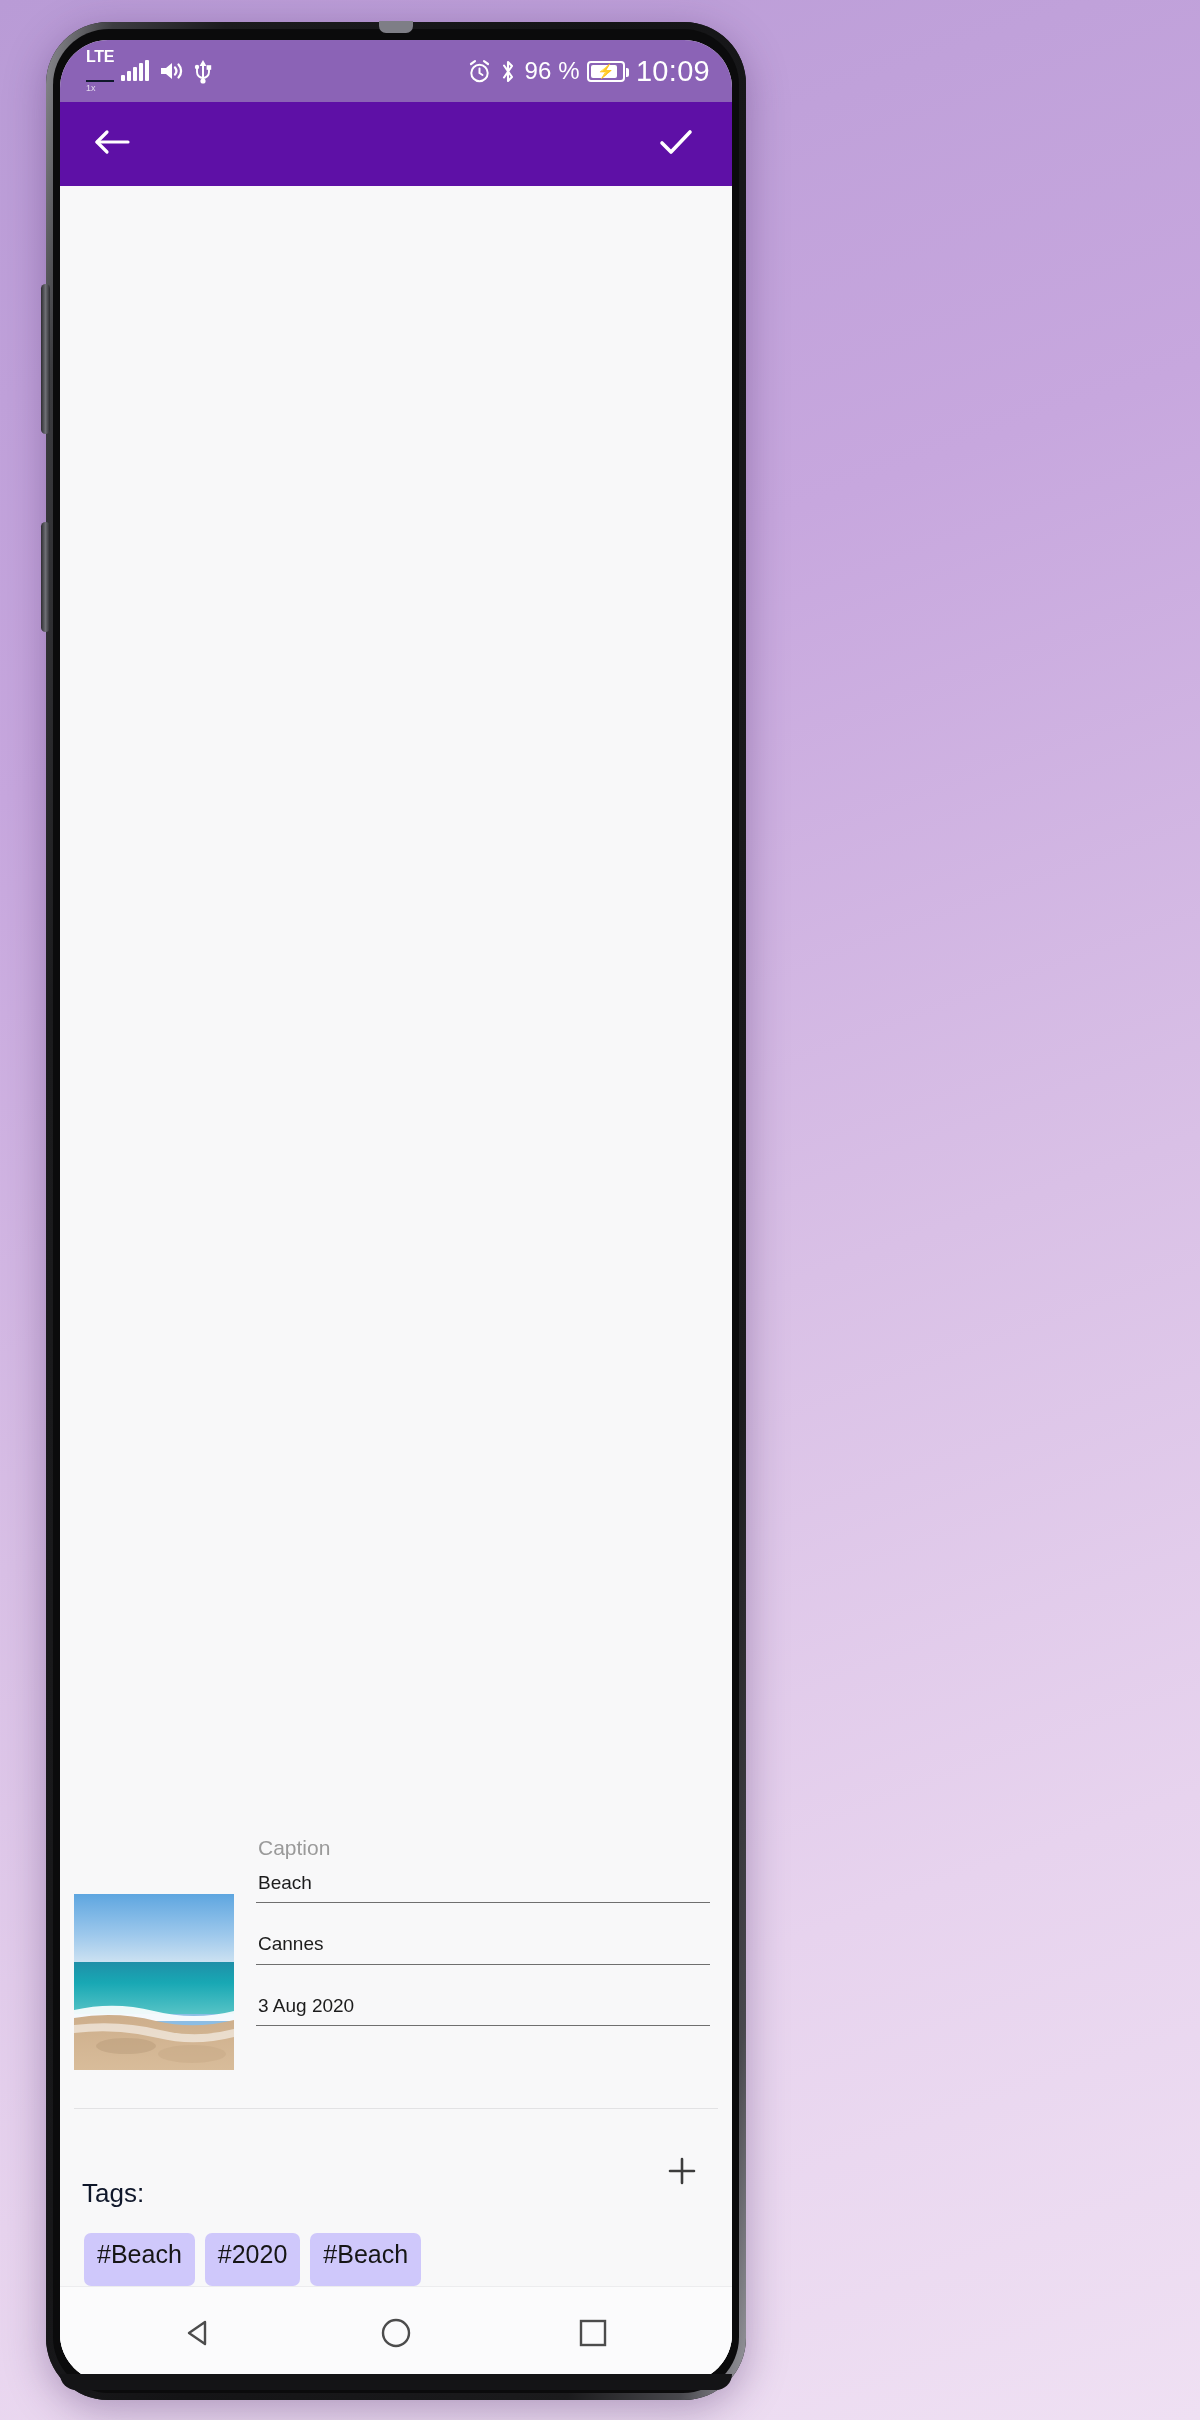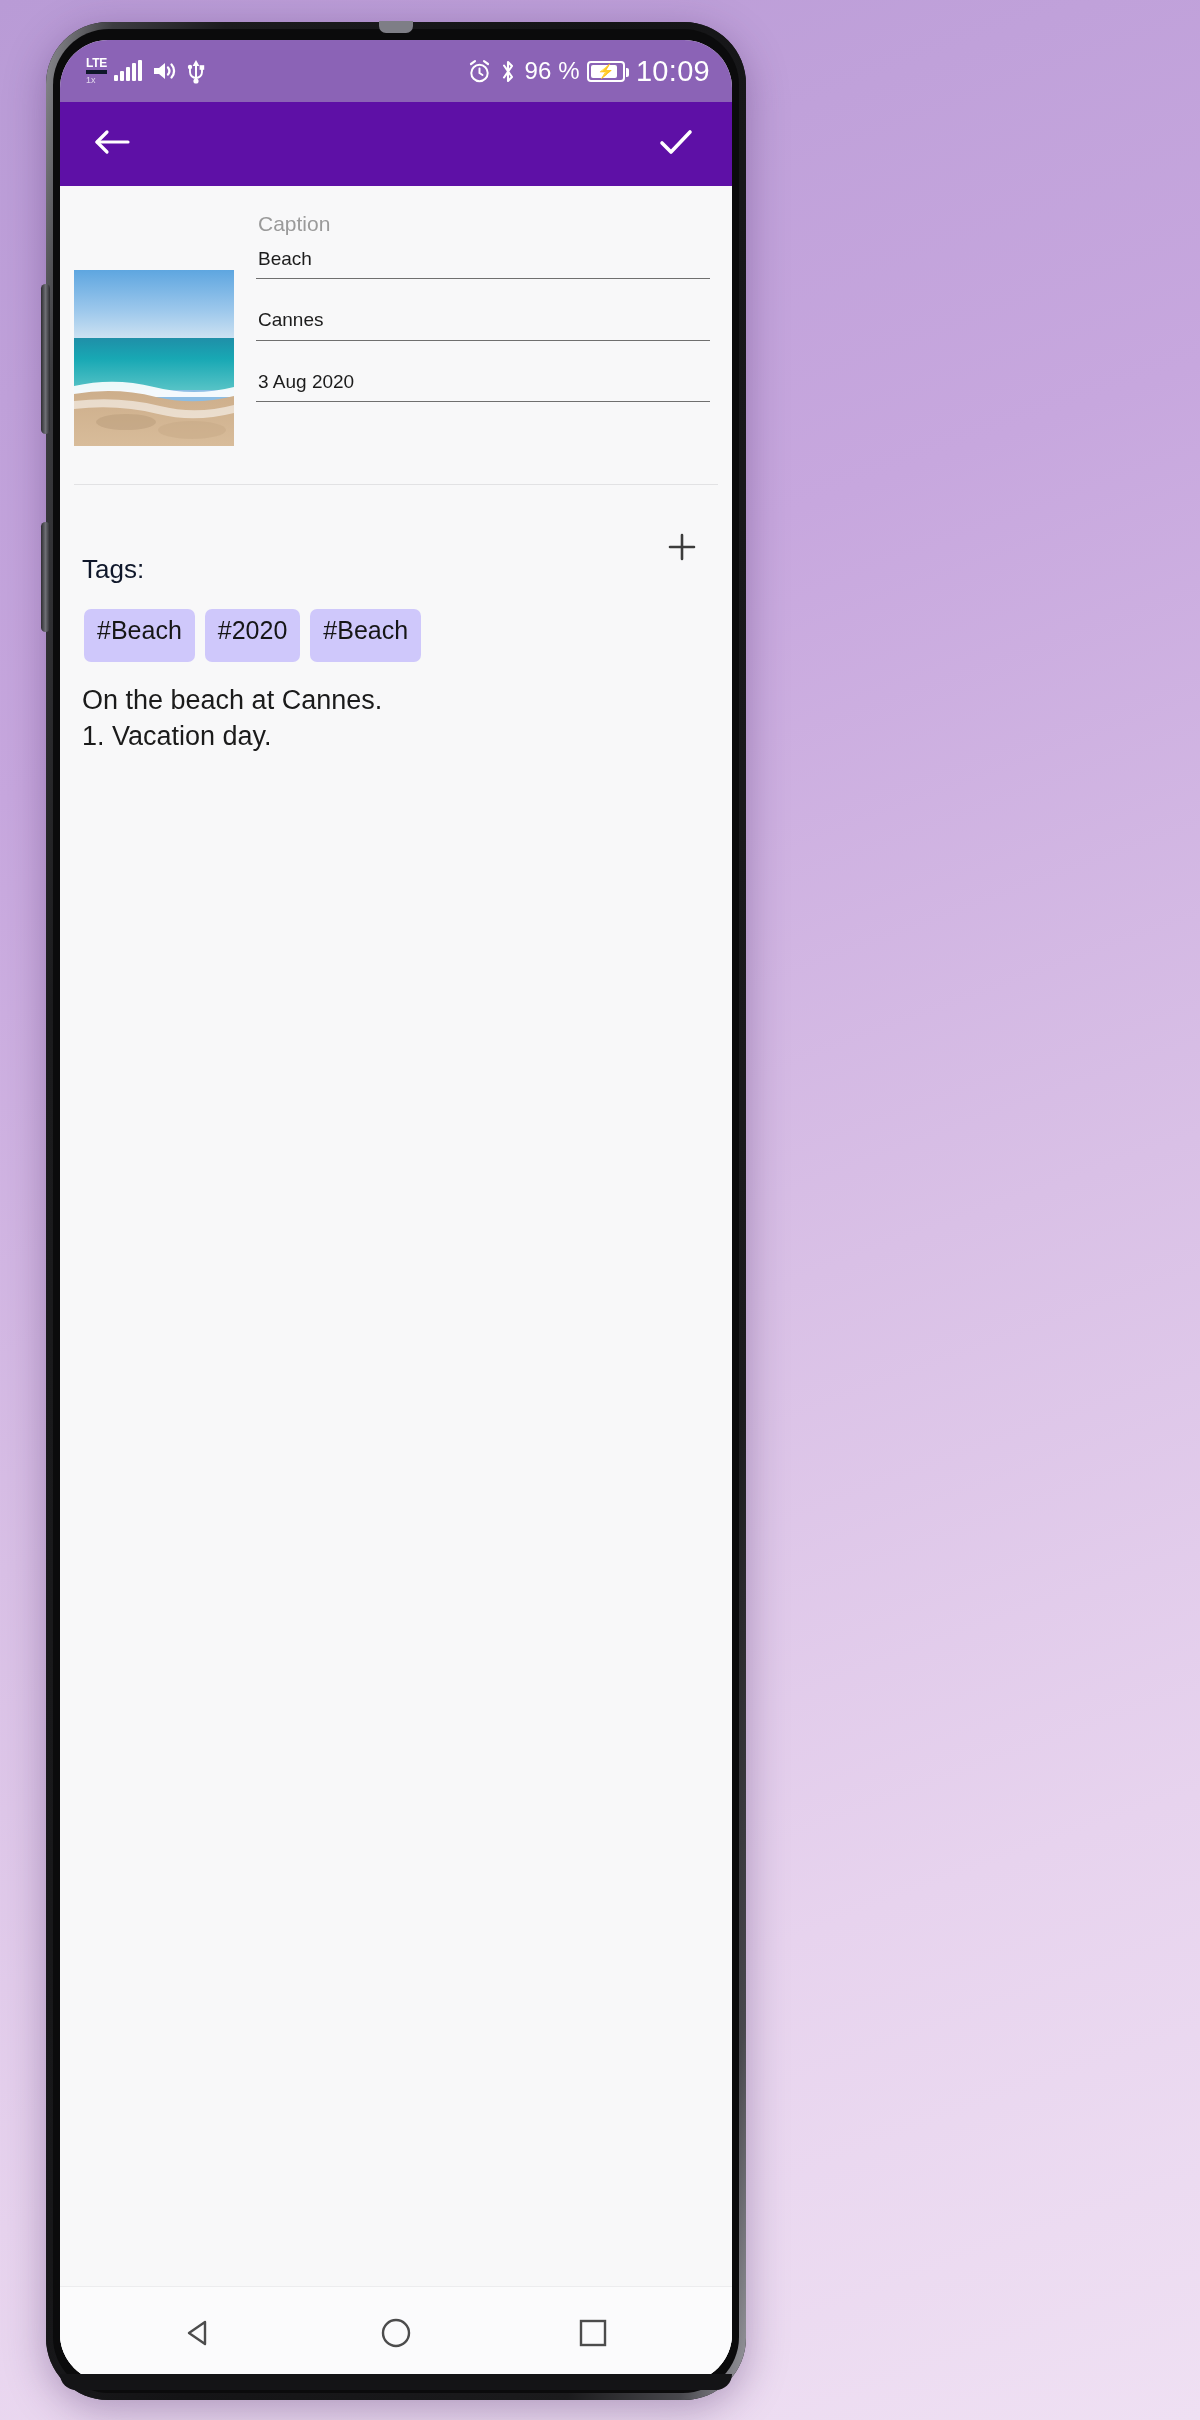--- a/index.html
+++ b/index.html
@@ -102,25 +102,25 @@
   .status-right { gap: 7px; }
 
   .lte-stack {
     display: flex;
     flex-direction: column;
     align-items: flex-start;
     line-height: 1;
     margin-right: -2px;
   }
   .lte-text {
-    font-size: 12px;
+    font-size: 16px;
     font-weight: bold;
     letter-spacing: -0.3px;
-    border-bottom: 4px solid #0f172a;
-    padding-bottom: 1px;
+    border-bottom: 2px solid #0f172a;
+    padding-bottom: 15px;
   }
   .lte-sub {
     font-size: 9px;
     opacity: 0.75;
     margin-top: 2px;
   }
 
   .signal-bars {
     display: flex;
     align-items: flex-end;
@@ -494,22 +494,20 @@
           </div>
         </div>
 
         <div id="tags-list">
           <span class="tag-chip">#Beach</span>
           <span class="tag-chip">#2020</span>
           <span class="tag-chip">#Beach</span>
         </div>
       </div>
 
-      <div id="note-body">On the beach at Cannes.
-1. Vacation day.</div>
 
       <div id="nav-bar">
         <div class="nav-btn">
           <span>
             <svg width="38" height="38" viewBox="0 0 38 38">
               <path d="M25 8 L9 19 L25 30 Z" stroke="#4c4c4c" stroke-width="2.4" fill="none" stroke-linejoin="round"></path>
             </svg>
           </span>
         </div>
         <div class="nav-btn">

